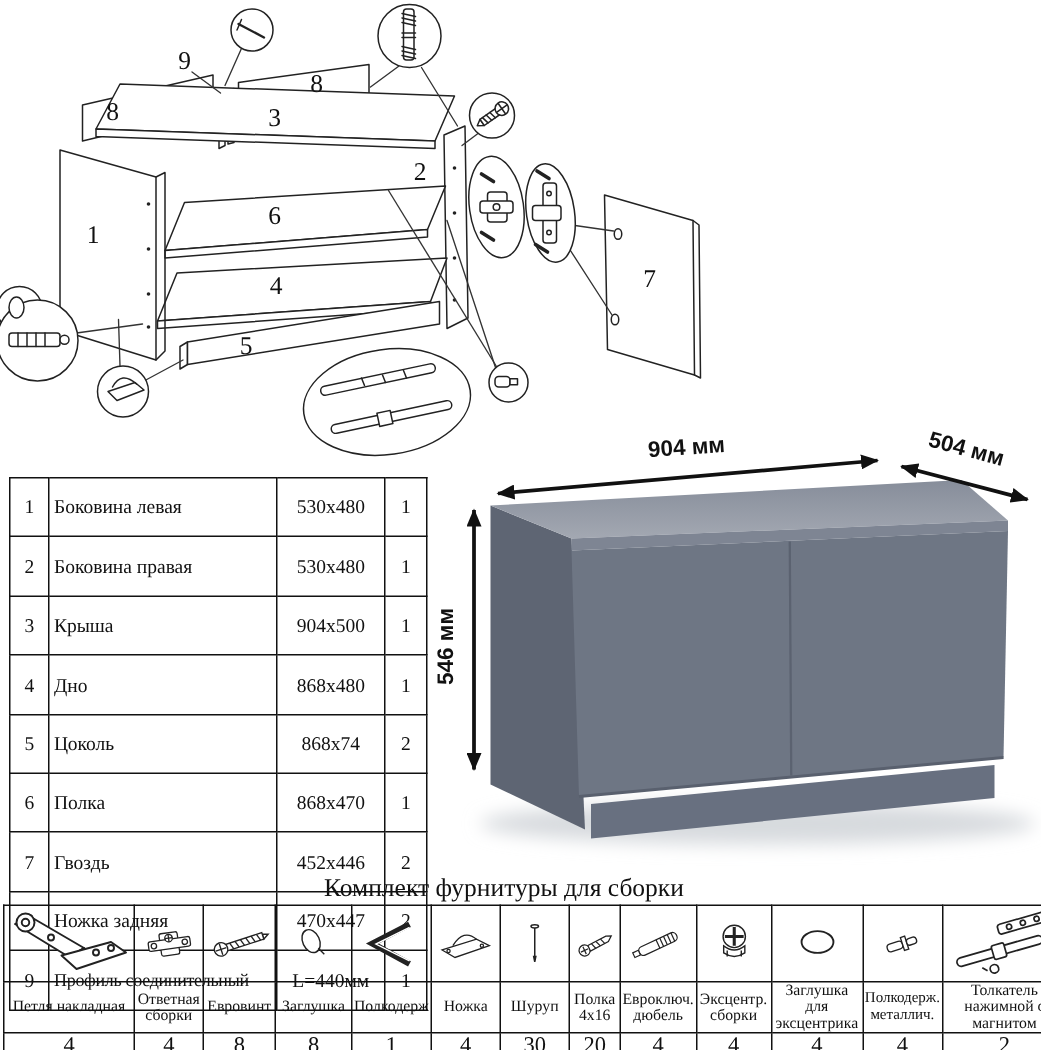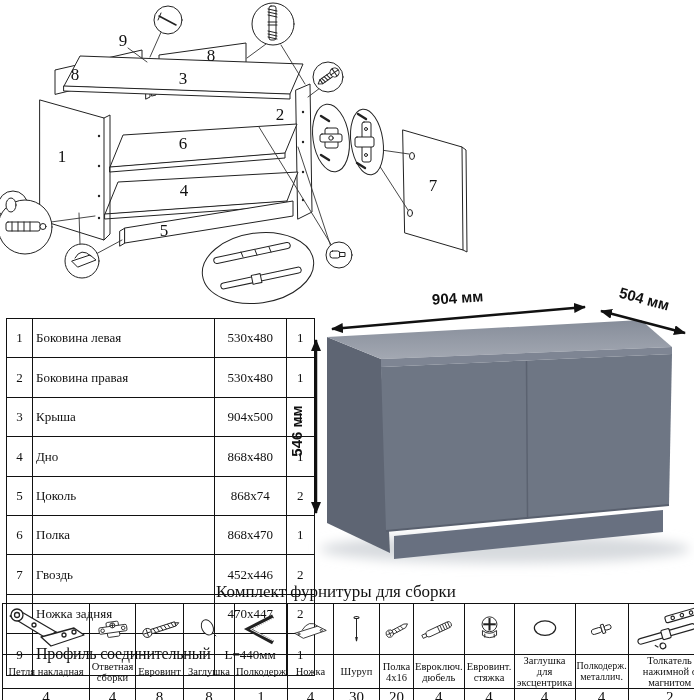--- a/index.html
+++ b/index.html
@@ -8,21 +8,21 @@
   svg{display:block;}
   .exploded{position:absolute;left:0;top:0;}
   .render{position:absolute;left:290px;top:280px;}
   .dlabel{font-family:"Liberation Serif","DejaVu Serif",serif;font-size:17px;fill:#111;}
   .dim{font-family:"Liberation Sans","DejaVu Sans",sans-serif;font-weight:bold;font-size:15px;fill:#111;}
   
   table.parts{position:absolute;left:6px;top:318px;border-collapse:collapse;table-layout:fixed;}
   table.parts td{border:1px solid #111;height:14.4px;padding:12px 3px;font-size:13px;line-height:1.05;
                  white-space:nowrap;overflow:hidden;}
   table.parts td.c{text-align:center;padding:0 1px;}
-  table.parts tr.small td.name{font-size:16px;letter-spacing:-0.2px;margin-left:12px;}
+  table.parts tr.small td.name{font-size:12px;letter-spacing:-0.2px;margin-left:12px;}
   
   .hw-title{position:absolute;left:0;top:582px;width:672px;text-align:center;font-size:17px;}
   table.hw{position:absolute;left:2px;top:603px;border-collapse:collapse;table-layout:fixed;}
   table.hw td{border:1px solid #111;text-align:center;vertical-align:middle;padding:0 1px;overflow:hidden;}
   table.hw td.ic{height:50px;}
   table.hw td.nm{height:23px;font-size:10.5px;line-height:1.05;}
   table.hw td.nm.xs{font-size:10px;}
   table.hw td.qt{height:17px;font-size:15px;}
   .icon-svg{margin:0 auto;}
 </style>
@@ -474,21 +474,21 @@
       <tr>
         <td class="nm">Петля накладная</td>
         <td class="nm">Ответная сборки</td>
         <td class="nm">Евровинт</td>
         <td class="nm">Заглушка</td>
         <td class="nm">Полкодерж</td>
         <td class="nm">Ножка</td>
         <td class="nm">Шуруп</td>
         <td class="nm">Полка 4х16</td>
         <td class="nm">Евроключ. дюбель</td>
-        <td class="nm">Евровинт. стяжка</td>
+        <td class="nm">Эксцентр. сборки</td>
         <td class="nm">Заглушка для эксцентрика</td>
         <td class="nm xs">Полкодерж. металлич.</td>
         <td class="nm">Толкатель нажимной с магнитом</td>
       </tr>
       <tr>
         <td class="qt">4</td>
         <td class="qt">4</td>
         <td class="qt">8</td>
         <td class="qt">8</td>
         <td class="qt">1</td>

